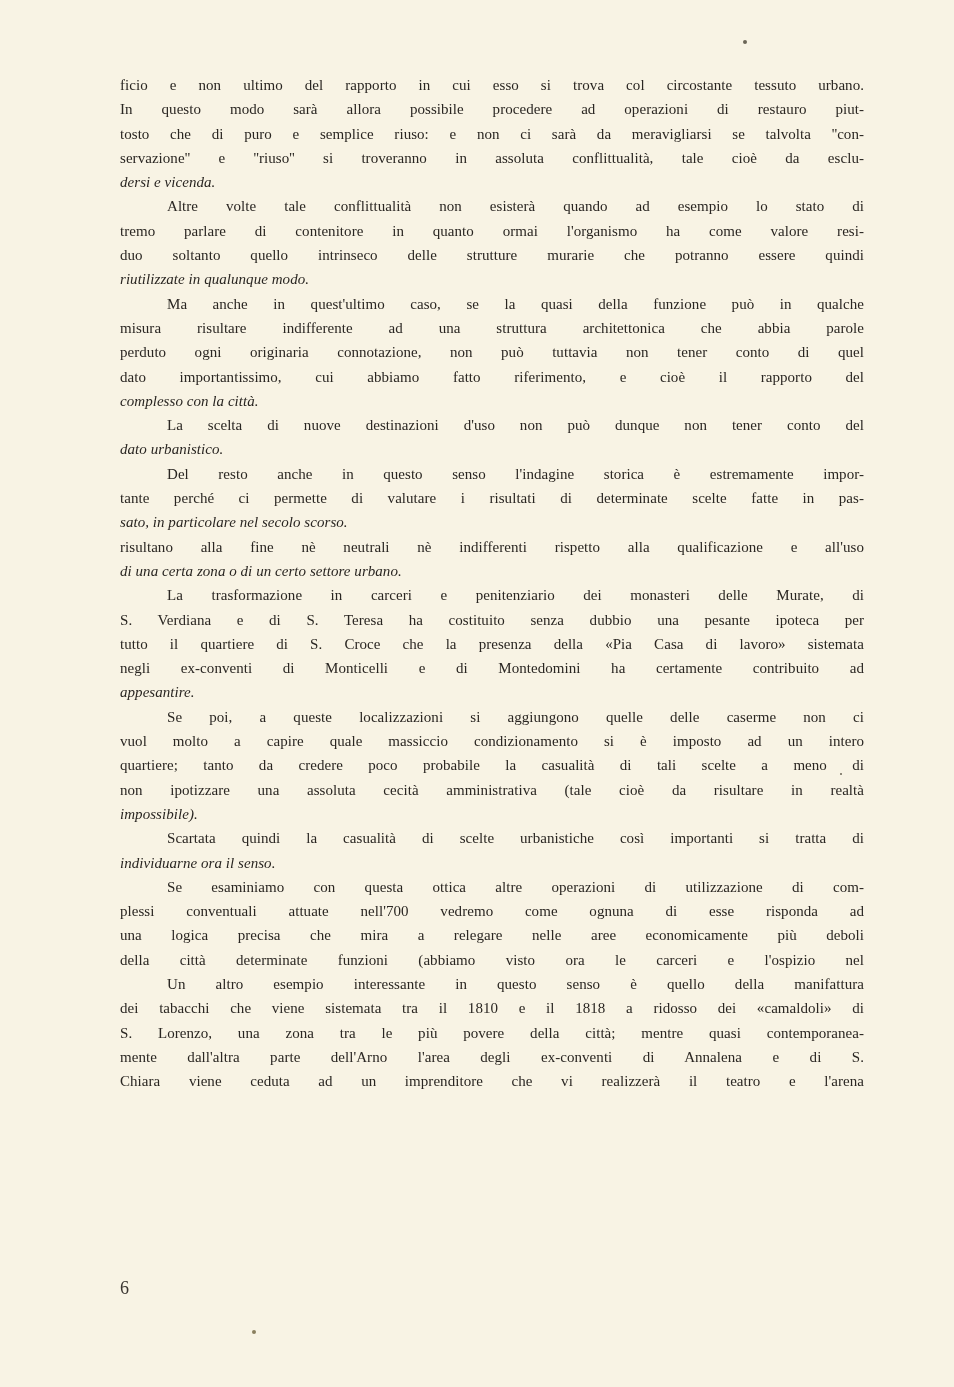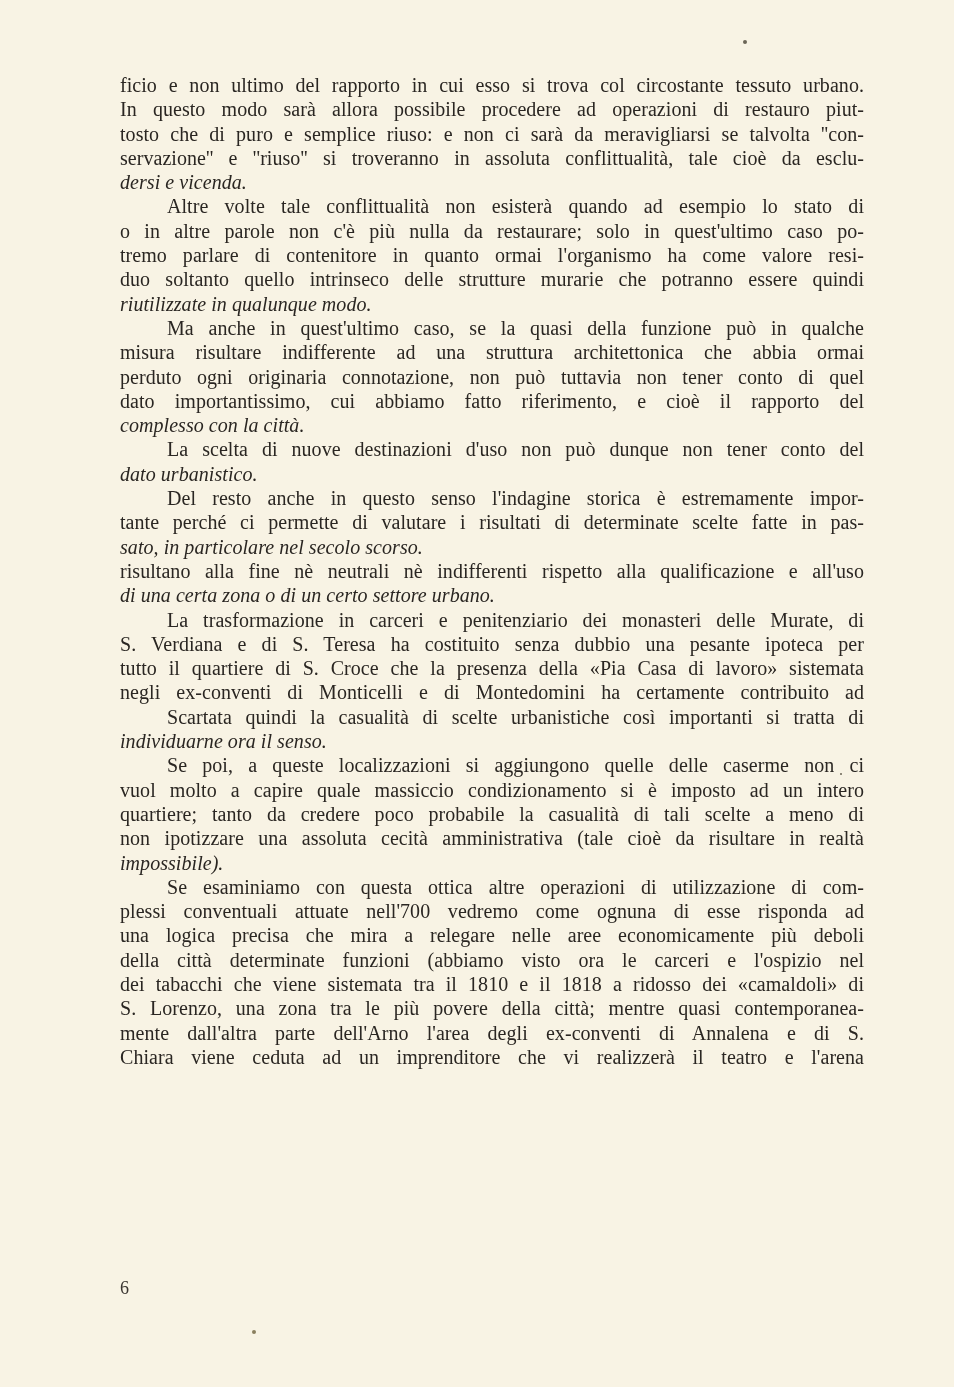--- a/index.html
+++ b/index.html
@@ -18,21 +18,21 @@
     .page {
       position: absolute;
       left: 120px;
       top: 73px;
       width: 744px;
     }
     .line {
       display: block;
       height: 24.3px;
       line-height: 24.3px;
-      font-size: 20px;
+      font-size: 15px;
       white-space: nowrap;
       text-align: justify;
       text-align-last: justify;
       letter-spacing: 0.05px;
     }
     .line.last {
       text-align-last: left;
       font-style: italic;
     }
     .line.indent {
@@ -57,28 +57,27 @@
 <div class="page" id="page-body">
     <div>
       <span class="line">ficio e non ultimo del rapporto in cui esso si trova col circostante tessuto urbano.</span>
       <span class="line">In questo modo sarà allora possibile procedere ad operazioni di restauro piut-</span>
       <span class="line">tosto che di puro e semplice riuso: e non ci sarà da meravigliarsi se talvolta ''con-</span>
       <span class="line">servazione'' e ''riuso'' si troveranno in assoluta conflittualità, tale cioè da esclu-</span>
       <span class="line last">dersi e vicenda.</span>
     </div>
     <div>
       <span class="line indent">Altre volte tale conflittualità non esisterà quando ad esempio lo stato di</span>
-      <span class="line">o in altre parole non c'è più nulla da restaurare; solo in quest'ultimo caso po-</span>
       <span class="line">tremo parlare di contenitore in quanto ormai l'organismo ha come valore resi-</span>
       <span class="line">duo soltanto quello intrinseco delle strutture murarie che potranno essere quindi</span>
       <span class="line last">riutilizzate in qualunque modo.</span>
     </div>
     <div>
       <span class="line indent">Ma anche in quest'ultimo caso, se la quasi della funzione può in qualche</span>
-      <span class="line">misura risultare indifferente ad una struttura architettonica che abbia ormai</span>
+      <span class="line">misura risultare indifferente ad una struttura architettonica che abbia parole</span>
       <span class="line">perduto ogni originaria connotazione, non può tuttavia non tener conto di quel</span>
       <span class="line">dato importantissimo, cui abbiamo fatto riferimento, e cioè il rapporto del</span>
       <span class="line last">complesso con la città.</span>
     </div>
     <div>
       <span class="line indent">La scelta di nuove destinazioni d'uso non può dunque non tener conto del</span>
       <span class="line last">dato urbanistico.</span>
     </div>
     <div>
       <span class="line indent">Del resto anche in questo senso l'indagine storica è estremamente impor-</span>
@@ -87,39 +86,41 @@
     </div>
     <div>
       <span class="line">risultano alla fine nè neutrali nè indifferenti rispetto alla qualificazione e all'uso</span>
       <span class="line last">di una certa zona o di un certo settore urbano.</span>
     </div>
     <div>
       <span class="line indent">La trasformazione in carceri e penitenziario dei monasteri delle Murate, di</span>
       <span class="line">S. Verdiana e di S. Teresa ha costituito senza dubbio una pesante ipoteca per</span>
       <span class="line">tutto il quartiere di S. Croce che la presenza della «Pia Casa di lavoro» sistemata</span>
       <span class="line">negli ex-conventi di Monticelli e di Montedomini ha certamente contribuito ad</span>
-    </div>
-    <div>
-      <span class="line indent">Scartata quindi la casualità di scelte urbanistiche così importanti si tratta di</span>
-      <span class="line last">individuarne ora il senso.</span>
+      <span class="line last">appesantire.</span>
     </div>
     <div>
       <span class="line indent">Se poi, a queste localizzazioni si aggiungono quelle delle caserme non ci</span>
       <span class="line">vuol molto a capire quale massiccio condizionamento si è imposto ad un intero</span>
       <span class="line">quartiere; tanto da credere poco probabile la casualità di tali scelte a meno di</span>
       <span class="line">non ipotizzare una assoluta cecità amministrativa (tale cioè da risultare in realtà</span>
       <span class="line last">impossibile).</span>
     </div>
     <div>
+      <span class="line indent">Scartata quindi la casualità di scelte urbanistiche così importanti si tratta di</span>
+      <span class="line last">individuarne ora il senso.</span>
+    </div>
+    <div>
       <span class="line indent">Se esaminiamo con questa ottica altre operazioni di utilizzazione di com-</span>
       <span class="line">plessi conventuali attuate nell'700 vedremo come ognuna di esse risponda ad</span>
       <span class="line">una logica precisa che mira a relegare nelle aree economicamente più deboli</span>
       <span class="line">della città determinate funzioni (abbiamo visto ora le carceri e l'ospizio nel</span>
     </div>
     <div>
+      <span class="line indent">Un altro esempio interessante in questo senso è quello della manifattura</span>
       <span class="line">dei tabacchi che viene sistemata tra il 1810 e il 1818 a ridosso dei «camaldoli» di</span>
       <span class="line">S. Lorenzo, una zona tra le più povere della città; mentre quasi contemporanea-</span>
       <span class="line">mente dall'altra  parte dell'Arno l'area degli ex-conventi di Annalena e di S.</span>
       <span class="line">Chiara viene ceduta ad un imprenditore che vi realizzerà il teatro e l'arena</span>
     </div>
   </div>
 
 <div class="page-number">6</div>
 
 <div class="speck" style="left:743px;top:40px;width:4px;height:4px;"></div>

